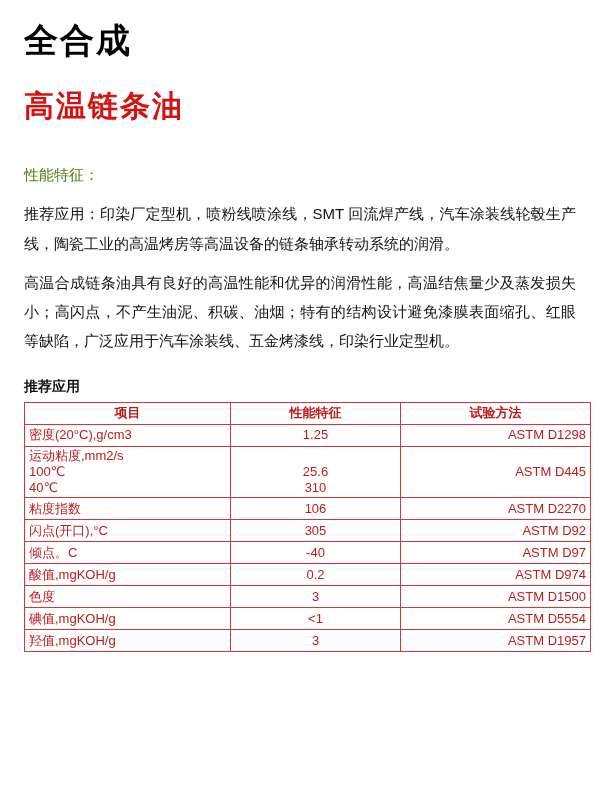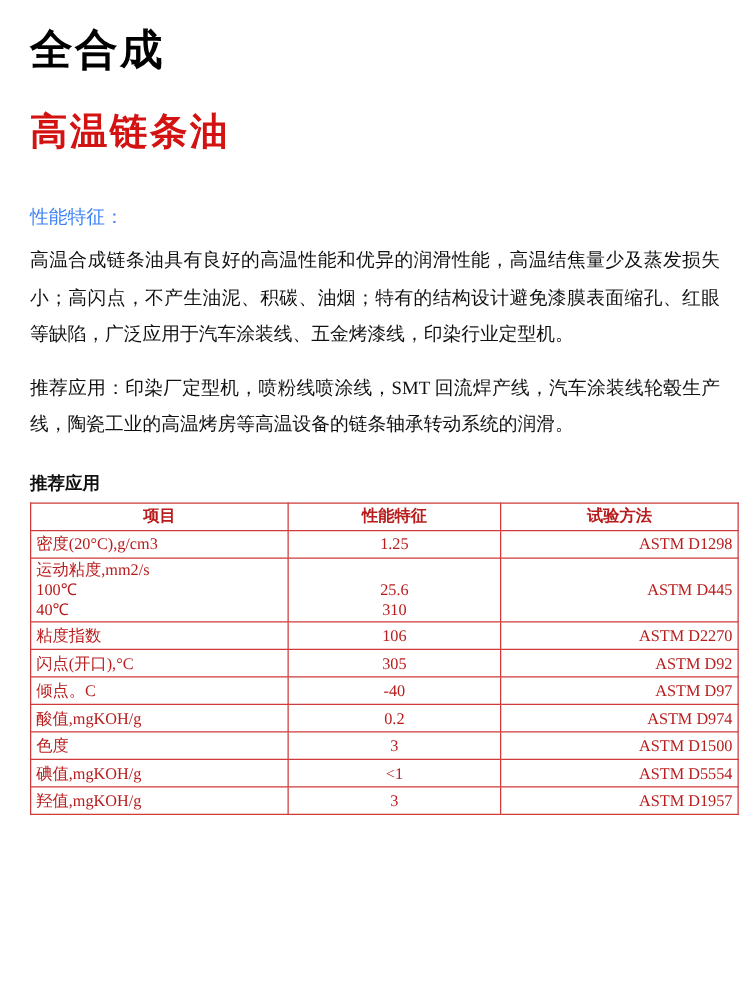--- a/index.html
+++ b/index.html
@@ -13,41 +13,40 @@
     font-family: "Liberation Sans", "DejaVu Sans", sans-serif;
     color: #1a1a1a;
     overflow: hidden;
   }
   .page {
     position: relative;
     width: 600px;
     height: 704px;
     box-sizing: border-box;
     padding: 14px 18px 0 18px;
-    font-family: Liberation Serif, serif;
   }
   .title-main {
     font-size: 34px;
     font-weight: bold;
     letter-spacing: 2px;
     color: #000000;
     line-height: 1.1;
     margin: 8px 0 0 6px;
   }
   .title-sub {
     font-size: 30px;
     font-weight: bold;
     letter-spacing: 2px;
     color: #d31212;
     line-height: 1.1;
     margin: 30px 0 16px 6px;
   }
   .section-label {
     font-size: 15px;
-    color: #3b82f6;
+    color: #4d7c0f;
     margin: 42px 0 0 6px;
     line-height: 1.4;
   }
   .para {
     font-size: 15px;
     color: #111111;
     line-height: 1.95;
     margin: 10px 6px 0 6px;
     text-align: justify;
   }
@@ -94,22 +93,22 @@
 </style>
 </head>
 <body>
 
 <div class="page">
 
   <div class="title-main">全合成</div>
   <div class="title-sub">高温链条油</div>
 
   <div class="section-label">性能特征：</div>
+  <div class="para tight">推荐应用：印染厂定型机，喷粉线喷涂线，SMT 回流焊产线，汽车涂装线轮毂生产线，陶瓷工业的高温烤房等高温设备的链条轴承转动系统的润滑。</div>
   <div class="para">高温合成链条油具有良好的高温性能和优异的润滑性能，高温结焦量少及蒸发损失小；高闪点，不产生油泥、积碳、油烟；特有的结构设计避免漆膜表面缩孔、红眼等缺陷，广泛应用于汽车涂装线、五金烤漆线，印染行业定型机。</div>
-  <div class="para tight">推荐应用：印染厂定型机，喷粉线喷涂线，SMT 回流焊产线，汽车涂装线轮毂生产线，陶瓷工业的高温烤房等高温设备的链条轴承转动系统的润滑。</div>
 
   <div class="tech-label">推荐应用</div>
 
   <table class="spec">
     <colgroup>
       <col class="col-item">
         <col class="col-val">
         <col class="col-met">
     </colgroup>
     <thead>

